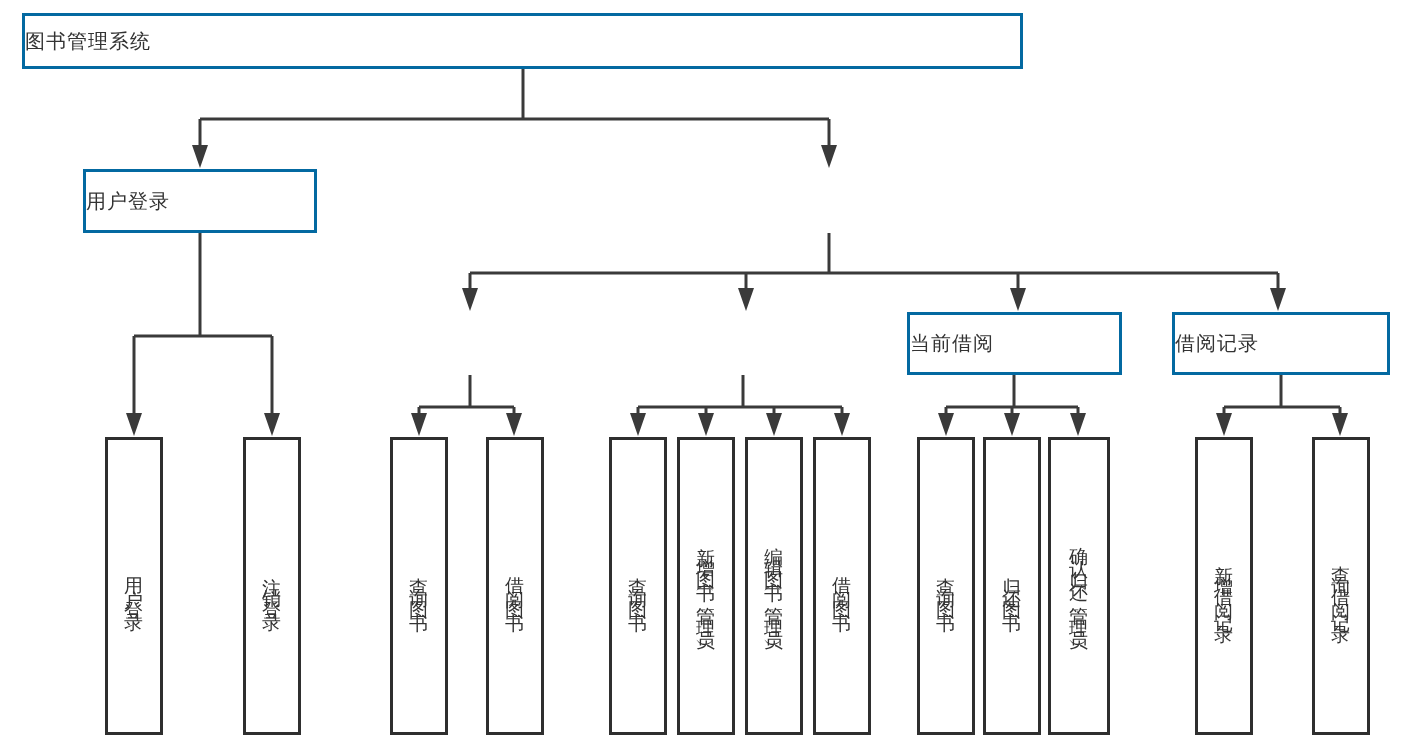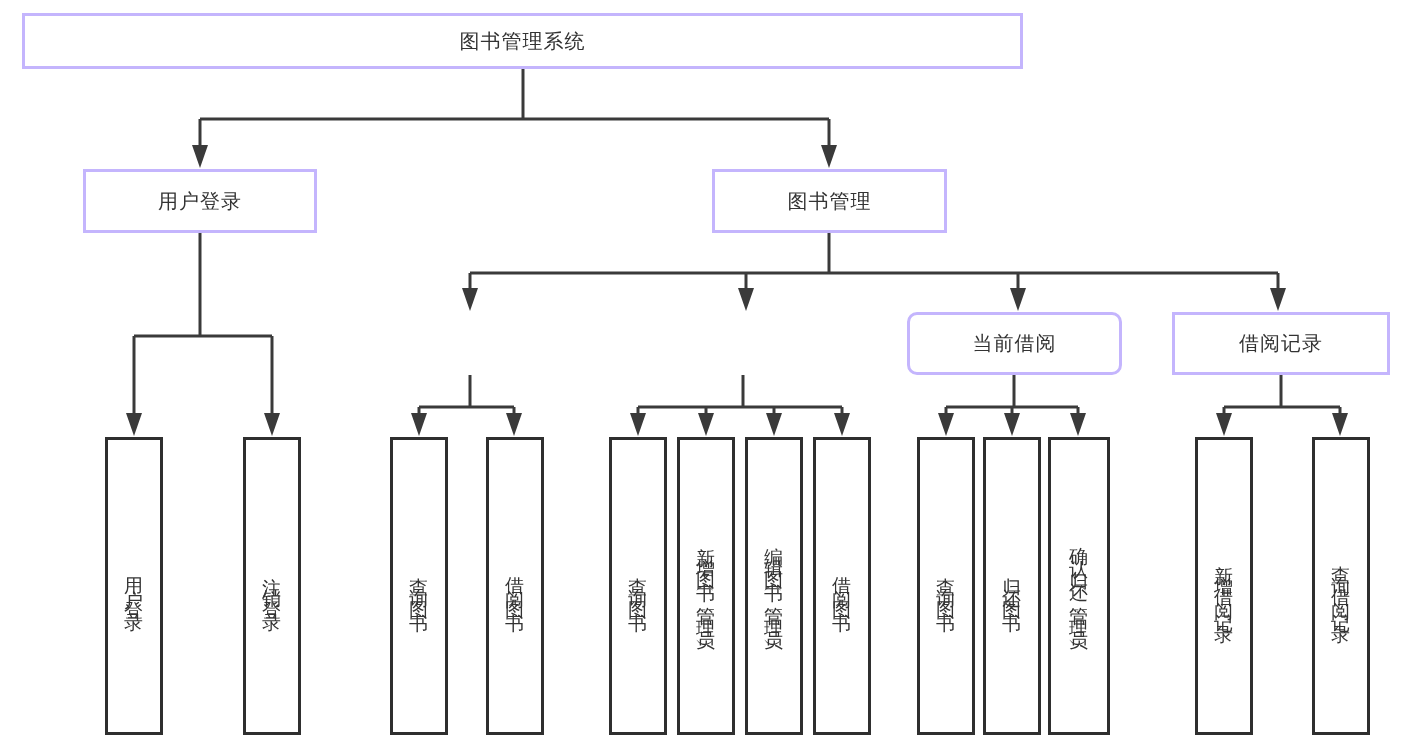--- a/index.html
+++ b/index.html
@@ -1,20 +1,20 @@
 <!DOCTYPE html>
 <html><head>
 <meta charset="utf-8">
 <style>
   html,body{margin:0;padding:0;background:#ffffff;font-family:"Liberation Sans",sans-serif;}
   #canvas{position:relative;width:1405px;height:747px;background:#ffffff;overflow:hidden;}
   #wires{position:absolute;left:0;top:0;z-index:1;}
   .hbox{
     position:absolute;box-sizing:border-box;background:#ffffff;
-    border:3px solid #c4b5fd;display:flex;align-items:center;justify-content:center;
+    border:3px solid #0369a1;display:flex;align-items:center;
     font-size:20px;color:#333333;z-index:2;letter-spacing:1px;
   }
   .leaf{
     position:absolute;top:437px;width:58px;height:298px;box-sizing:border-box;
     background:#ffffff;border:3px solid #2f2f2f;display:flex;align-items:center;
     justify-content:center;z-index:2;
   }
   .vtext{
     writing-mode:vertical-rl;text-orientation:mixed;font-size:19px;color:#333333;
     letter-spacing:12px;line-height:1;white-space:nowrap;
@@ -98,25 +98,22 @@
     </g>
   </svg>
 
   <div class="hbox" style="left:22px;top:13px;width:1001px;height:56px;">
     <span>图书管理系统</span>
   </div>
 
   <div class="hbox" style="left:83px;top:169px;width:234px;height:64px;">
     <span>用户登录</span>
   </div>
-  <div class="hbox" style="left:712px;top:169px;width:235px;height:64px;">
-    <span>图书管理</span>
-  </div>
 
-  <div class="hbox" style="left:907px;top:312px;width:215px;height:63px;border-radius:10px;">
+  <div class="hbox" style="left:907px;top:312px;width:215px;height:63px;">
     <span>当前借阅</span>
   </div>
   <div class="hbox" style="left:1172px;top:312px;width:218px;height:63px;">
     <span>借阅记录</span>
   </div>
 
   <div class="leaf" style="left:105px;">
     <span class="vtext">用户登录</span>
   </div>
   <div class="leaf" style="left:243px;">

